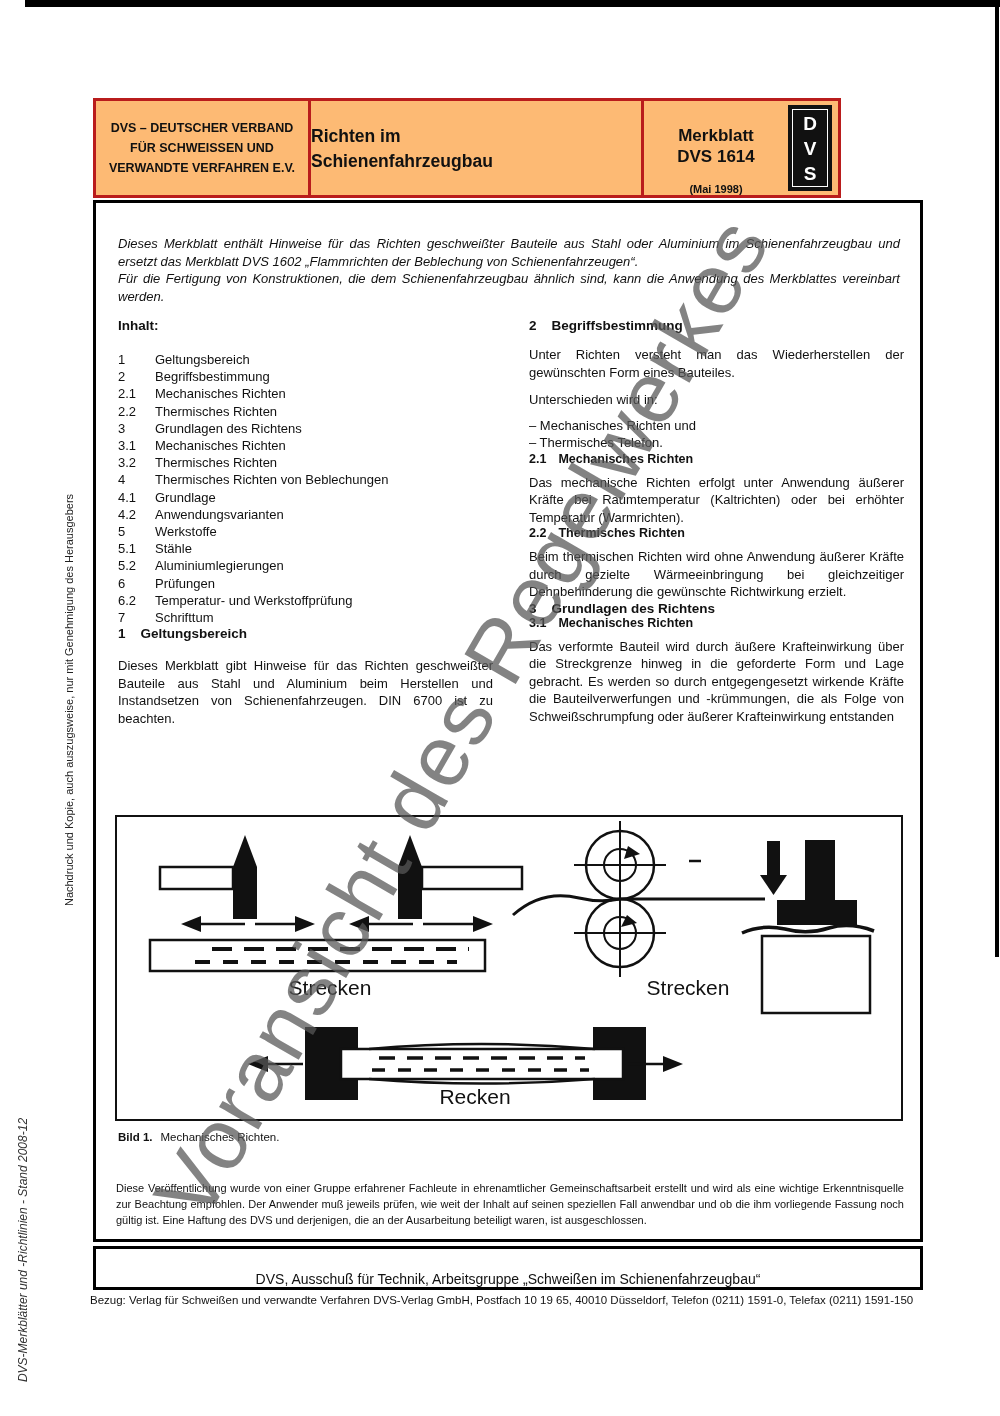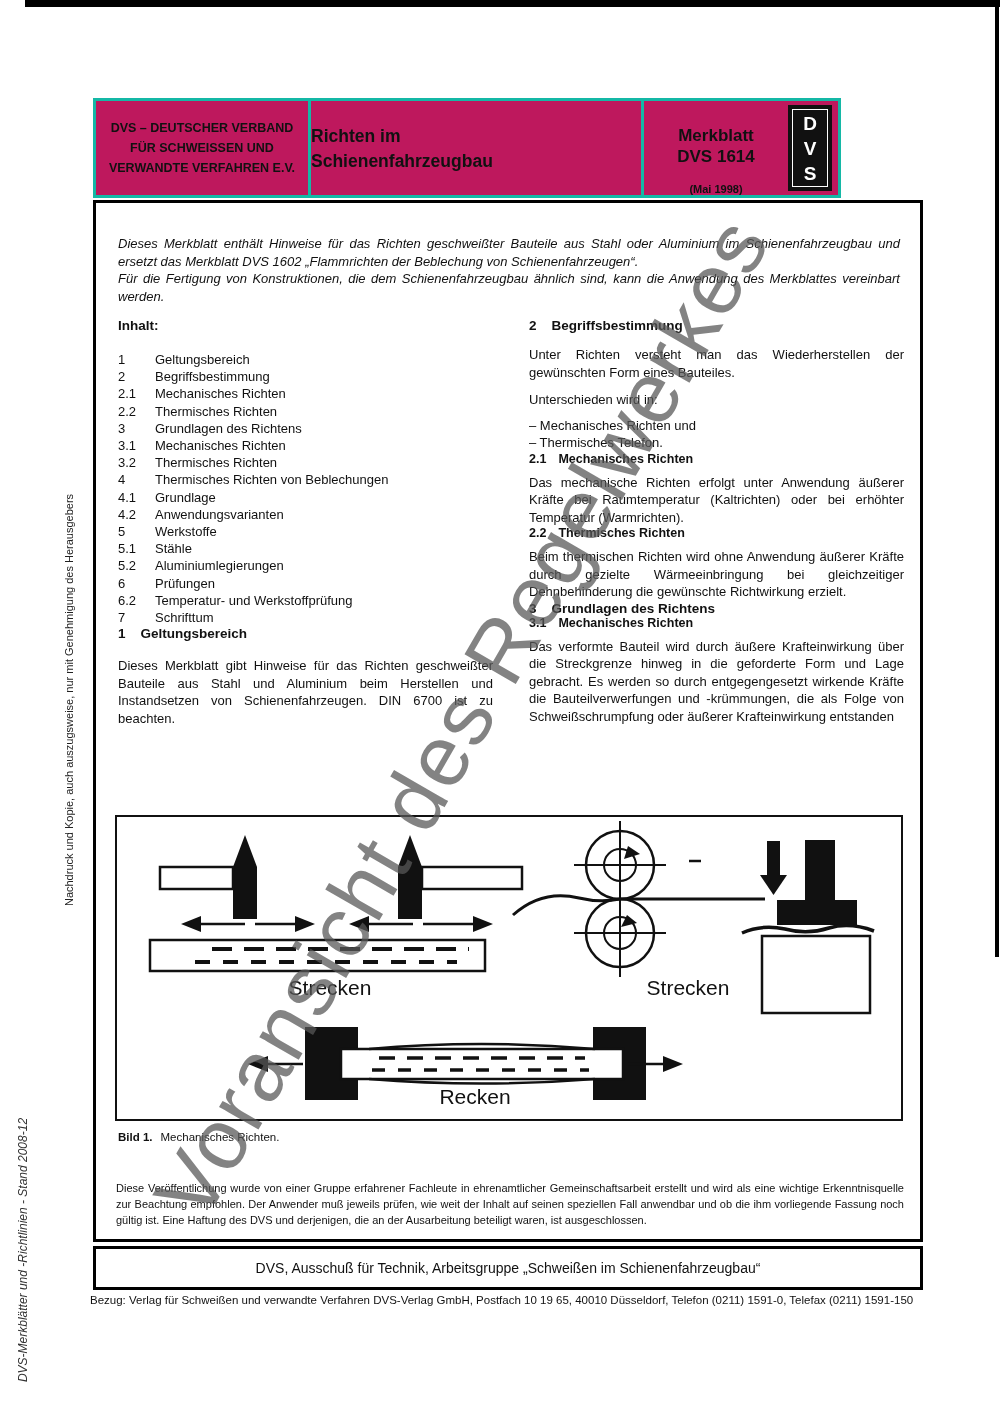--- a/index.html
+++ b/index.html
@@ -10,21 +10,21 @@
   .abs{position:absolute;}
   
   .scan-top{left:25px;top:0;width:975px;height:7px;background:#000;}
   .scan-right{left:995px;top:0;width:4px;height:957px;background:#000;}
   
   .vnote{white-space:nowrap;transform:translate(-50%,-50%) rotate(-90deg);}
   .vnote-left{left:69px;top:700px;font-size:11px;color:#222;}
   .vnote-bottom{left:23px;top:1250px;font-size:12px;font-style:italic;color:#333;}
   
   .header{left:93px;top:98px;width:830px;height:100px;display:flex;}
-  .hbox{border:3px solid #14b8a6;box-sizing:border-box;background:#be185d;}
+  .hbox{border:3px solid #b91c1c;box-sizing:border-box;background:#fdba74;}
   .hbox+.hbox{margin-left:-3px;}
   .org{width:218px;text-align:center;font-weight:bold;font-size:12.5px;line-height:1.6;padding-top:17px;}
   .title{width:336px;text-align:left;font-weight:bold;font-size:17.5px;line-height:1.4;padding-top:23px;}
   .docid{width:200px;display:flex;}
   .docid-left{flex:1;text-align:center;padding-top:24px;}
   .docid-type{font-weight:bold;font-size:17px;line-height:1.25;}
   .docid-date{font-weight:bold;font-size:11px;margin-top:15px;}
   .logo{width:44px;height:86px;background:#111;margin:4px 6px 0 0;position:relative;
         display:flex;flex-direction:column;align-items:center;justify-content:center;}
   .logo .frame{position:absolute;inset:4px;border:1.5px solid #fff;}
@@ -48,21 +48,21 @@
   .mt8{margin-top:8px;}.mt10{margin-top:10px;}.mt13{margin-top:13px;}
   .mt16{margin-top:16px;}.mt18{margin-top:18px;}.mt30{margin-top:30px;}.mt36{margin-top:36px;}
   .bullet{font-size:13px;line-height:17.5px;}
   
   .figbox{left:19px;top:612px;width:788px;height:306px;border:2.5px solid #111;box-sizing:border-box;}
   .caption{left:22px;top:928px;font-size:11.5px;}
   .caption b{margin-right:8px;}
   .disclaimer{left:20px;top:978px;width:788px;font-size:11px;line-height:15.8px;text-align:justify;}
   
   .committee{left:93px;top:1246px;width:830px;height:44px;border:3px solid #000;box-sizing:border-box;
-             display:flex;align-items:center;justify-content:center;font-size:14px;}
+             display:flex;align-items:flex-end;justify-content:center;font-size:14px;}
   .bezug{left:90px;top:1294px;width:845px;font-size:11.5px;}
   
   .watermark{
     left:462px;top:718px;white-space:nowrap;z-index:40;pointer-events:none;
     transform:translate(-50%,-50%) rotate(-60deg);
     font-size:86px;letter-spacing:2px;color:rgba(88,88,88,0.74);
   }
 </style>
 </head>
 <body>

